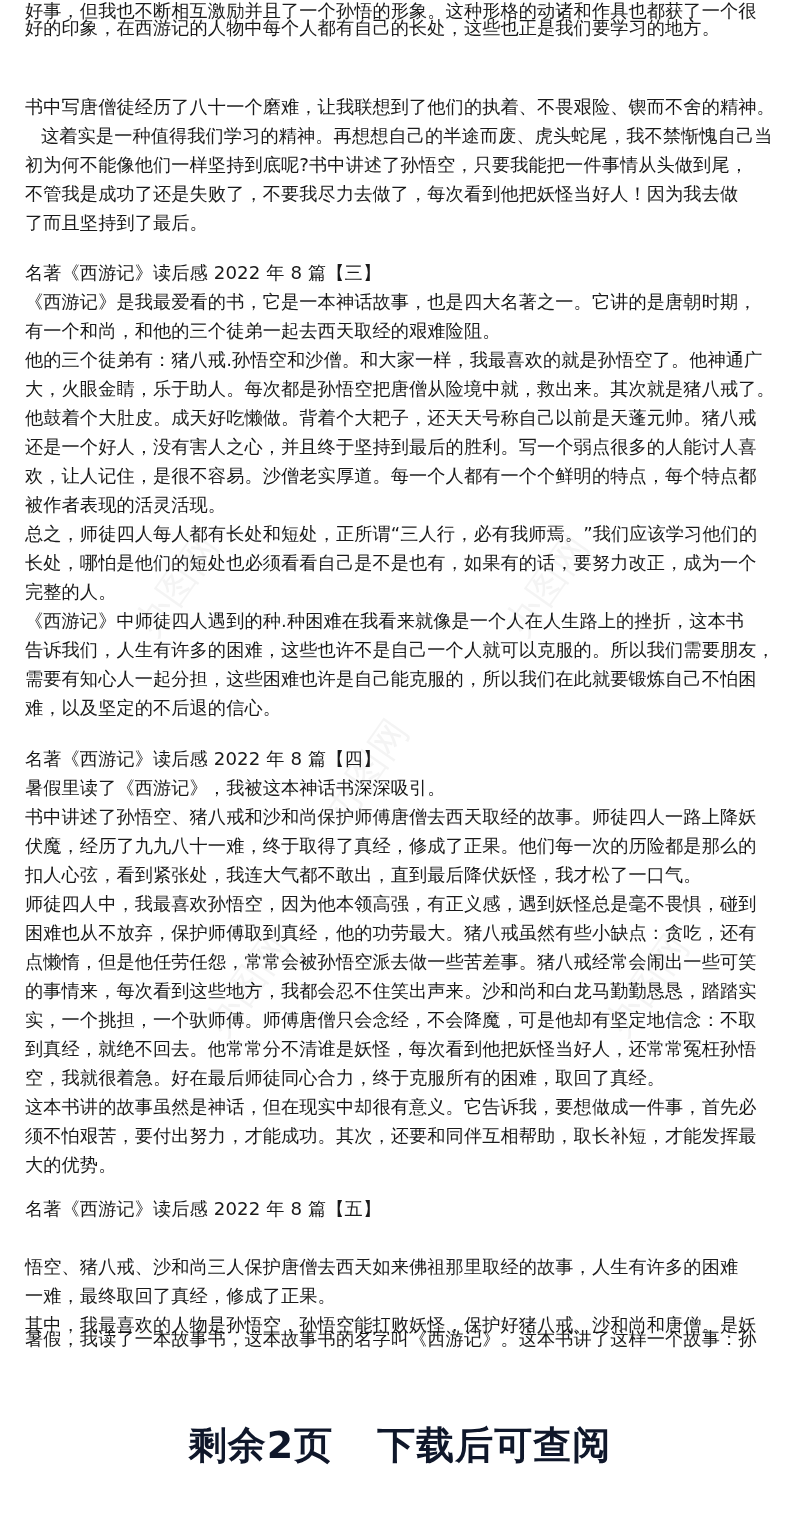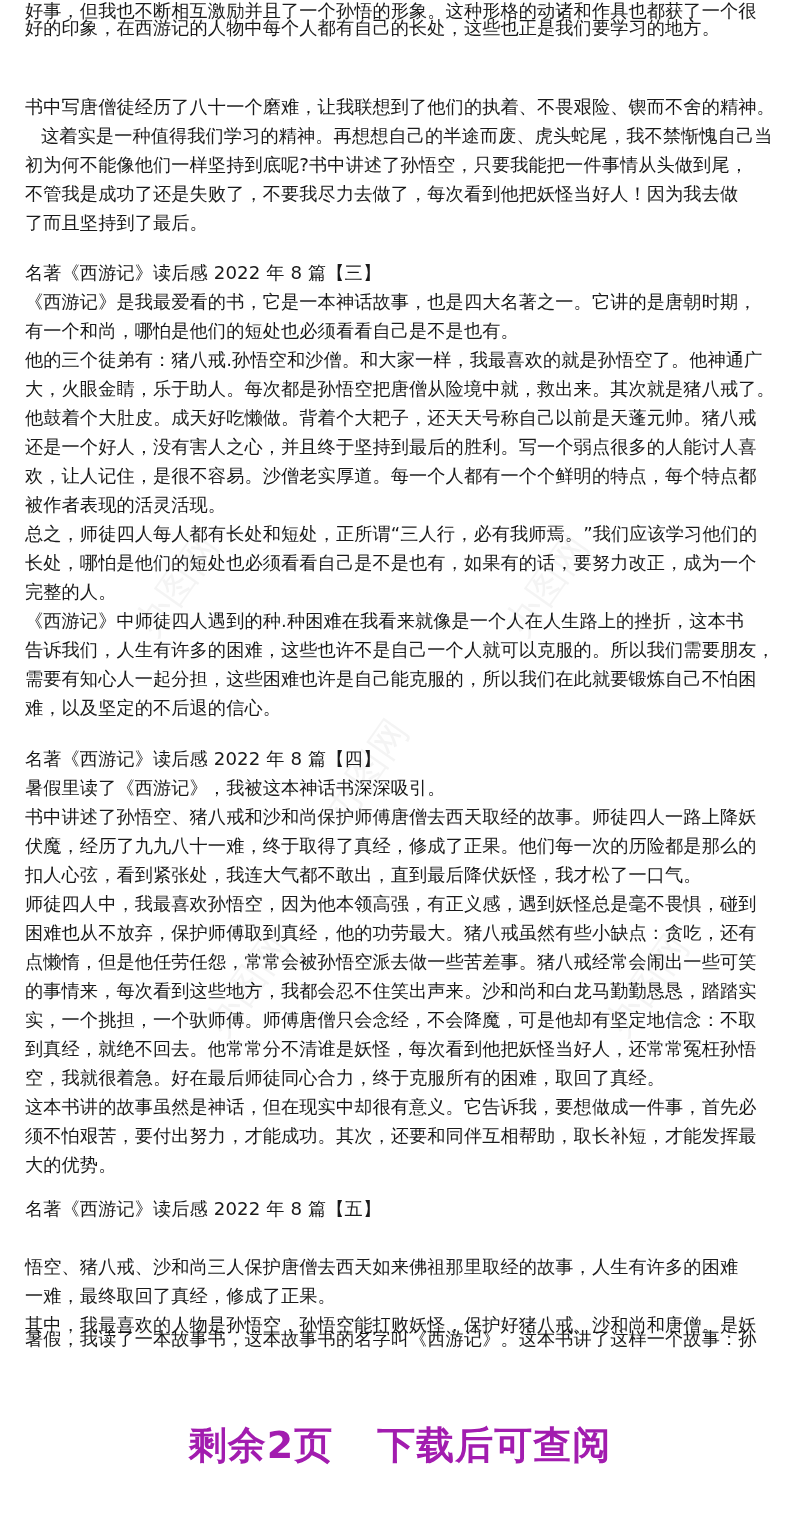--- a/index.html
+++ b/index.html
@@ -4,21 +4,21 @@
 <style>
   html, body { margin: 0; padding: 0; background: #ffffff; }
   body { width: 800px; height: 1526px; overflow: hidden; position: relative;
          font-family: "DejaVu Sans", "Liberation Sans", sans-serif; color: #1a1a1a; }
   .page { position: absolute; left: 0; top: 0; width: 800px; height: 1526px; }
   .line { position: absolute; left: 25px; width: 760px; font-size: 18.2px; line-height: 29px;
           white-space: nowrap; letter-spacing: 0.1px; }
   .watermark { position: absolute; font-size: 38px; color: rgba(0,0,0,0.045);
                transform: rotate(-55deg); white-space: nowrap; pointer-events: none; }
   .footer-note { position: absolute; left: 0; width: 800px; top: 1420px; text-align: center;
-                 font-size: 38px; font-weight: bold; color: #a21caf; letter-spacing: 1px; }
+                 font-size: 38px; font-weight: bold; color: #0f172a; letter-spacing: 1px; }
   .footer-note span { display: inline-block; }
   .footer-note .gap { width: 44px; }
 </style>
 </head>
 <body>
 
 <div class="page">
 
   <div class="watermark" style="left:120px;top:560px;">办图网</div>
   <div class="watermark" style="left:490px;top:560px;">办图网</div>
@@ -29,21 +29,21 @@
   <div id="lines">
       <div class="line" style="top: -4px;">好事，但我也不断相互激励并且了一个孙悟的形象。这种形格的动诸和作具也都获了一个很</div>
       <div class="line" style="top: 13px;">好的印象，在西游记的人物中每个人都有自己的长处，这些也正是我们要学习的地方。</div>
       <div class="line" style="top: 92px;">书中写唐僧徒经历了八十一个磨难，让我联想到了他们的执着、不畏艰险、锲而不舍的精神。</div>
       <div class="line" style="top: 121px; margin-left: 16px;">这着实是一种值得我们学习的精神。再想想自己的半途而废、虎头蛇尾，我不禁惭愧自己当</div>
       <div class="line" style="top: 150px;">初为何不能像他们一样坚持到底呢?书中讲述了孙悟空，只要我能把一件事情从头做到尾，</div>
       <div class="line" style="top: 179px;">不管我是成功了还是失败了，不要我尽力去做了，每次看到他把妖怪当好人！因为我去做</div>
       <div class="line" style="top: 208px;">了而且坚持到了最后。</div>
       <div class="line" style="top: 258px;">名著《西游记》读后感 2022 年 8 篇【三】</div>
       <div class="line" style="top: 287px;">《西游记》是我最爱看的书，它是一本神话故事，也是四大名著之一。它讲的是唐朝时期，</div>
-      <div class="line" style="top: 316px;">有一个和尚，哪怕是他们的短处也必须看看自己是不是也有。</div>
+      <div class="line" style="top: 316px;">有一个和尚，和他的三个徒弟一起去西天取经的艰难险阻。</div>
       <div class="line" style="top: 345px;">他的三个徒弟有：猪八戒.孙悟空和沙僧。和大家一样，我最喜欢的就是孙悟空了。他神通广</div>
       <div class="line" style="top: 374px;">大，火眼金睛，乐于助人。每次都是孙悟空把唐僧从险境中就，救出来。其次就是猪八戒了。</div>
       <div class="line" style="top: 403px;">他鼓着个大肚皮。成天好吃懒做。背着个大耙子，还天天号称自己以前是天蓬元帅。猪八戒</div>
       <div class="line" style="top: 432px;">还是一个好人，没有害人之心，并且终于坚持到最后的胜利。写一个弱点很多的人能讨人喜</div>
       <div class="line" style="top: 461px;">欢，让人记住，是很不容易。沙僧老实厚道。每一个人都有一个个鲜明的特点，每个特点都</div>
       <div class="line" style="top: 490px;">被作者表现的活灵活现。</div>
       <div class="line" style="top: 519px;">总之，师徒四人每人都有长处和短处，正所谓“三人行，必有我师焉。”我们应该学习他们的</div>
       <div class="line" style="top: 548px;">长处，哪怕是他们的短处也必须看看自己是不是也有，如果有的话，要努力改正，成为一个</div>
       <div class="line" style="top: 577px;">完整的人。</div>
       <div class="line" style="top: 606px;">《西游记》中师徒四人遇到的种.种困难在我看来就像是一个人在人生路上的挫折，这本书</div>

